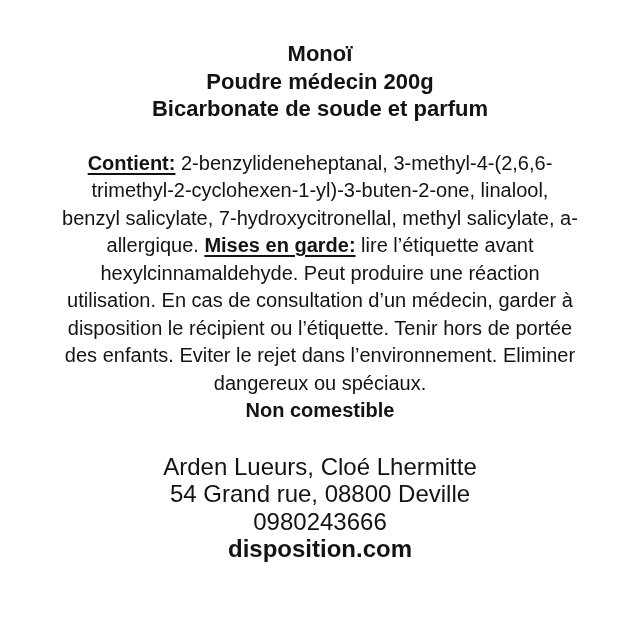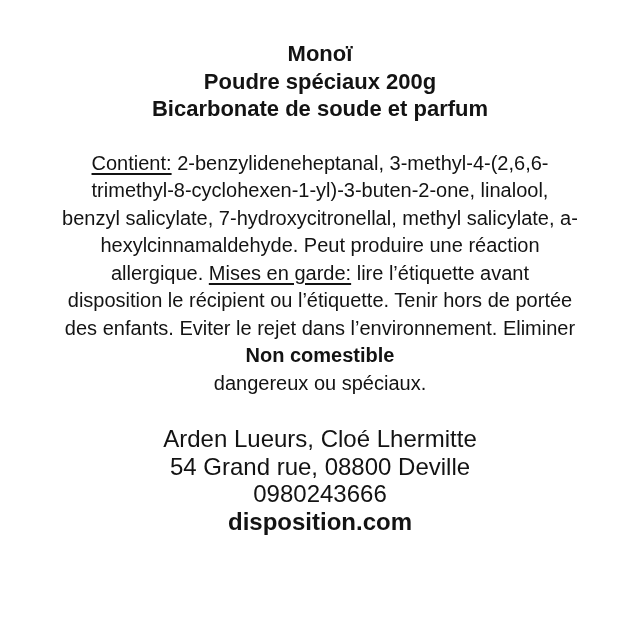--- a/index.html
+++ b/index.html
@@ -22,53 +22,54 @@
     font-size: 22px;
     line-height: 27.5px;
     margin: 0 0 27px 0;
   }
   .body-text {
     font-size: 20px;
     line-height: 27.5px;
   }
   .line { white-space: nowrap; }
   .bu {
-    font-weight: 400;
+    font-weight: 700;
     text-decoration: underline;
     text-decoration-thickness: 2px;
     text-underline-offset: 3px;
   }
   .bold { font-weight: 700; }
   .contact {
     font-size: 24px;
     line-height: 27.5px;
     margin-top: 28px;
   }
 </style>
 </head>
 <body>
 
 <div class="label-page">
 
   <header class="product-header">
     <div class="line">Monoï</div>
-    <div class="line">Poudre spéciaux 200g</div>
+    <div class="line">Poudre médecin 200g</div>
     <div class="line">Bicarbonate de soude et parfum</div>
   </header>
 
   <section class="body-text">
     <div class="line"><span class="bu">Contient:</span><span> 2-benzylideneheptanal, 3-methyl-4-(2,6,6-</span></div>
-    <div class="line">trimethyl-8-cyclohexen-1-yl)-3-buten-2-one, linalool,</div>
+    <div class="line">trimethyl-2-cyclohexen-1-yl)-3-buten-2-one, linalool,</div>
     <div class="line">benzyl salicylate, 7-hydroxycitronellal, methyl salicylate, a-</div>
+    <div class="line"><span>allergique. </span><span class="bu">Mises en garde:</span><span> lire l’étiquette avant</span></div>
     <div class="line">hexylcinnamaldehyde. Peut produire une réaction</div>
-    <div class="line"><span>allergique. </span><span class="bu">Mises en garde:</span><span> lire l’étiquette avant</span></div>
+    <div class="line">utilisation. En cas de consultation d’un médecin, garder à</div>
     <div class="line">disposition le récipient ou l’étiquette. Tenir hors de portée</div>
     <div class="line">des enfants. Eviter le rejet dans l’environnement. Eliminer</div>
+    <div class="line">dangereux ou spéciaux.</div>
     <div class="line bold">Non comestible</div>
-    <div class="line">dangereux ou spéciaux.</div>
   </section>
 
   <footer class="contact">
     <div class="line">Arden Lueurs, Cloé Lhermitte</div>
     <div class="line">54 Grand rue, 08800 Deville</div>
     <div class="line">0980243666</div>
     <div class="line bold">disposition.com</div>
   </footer>
 
 </div>

